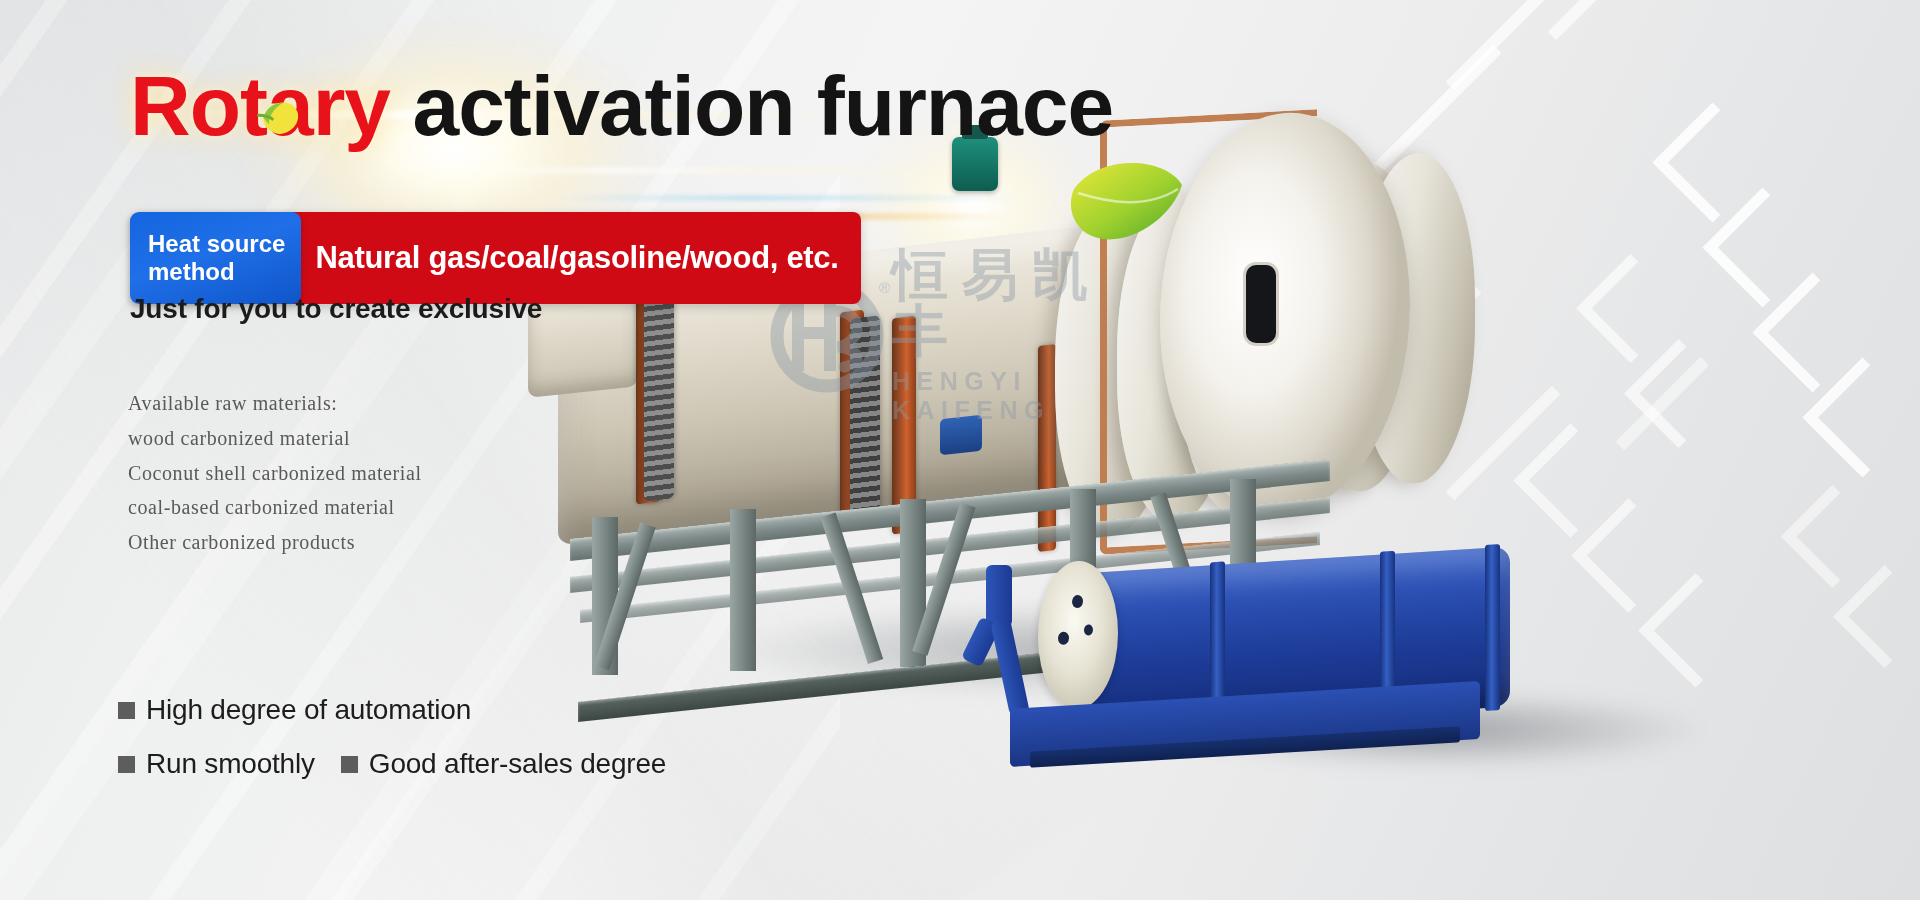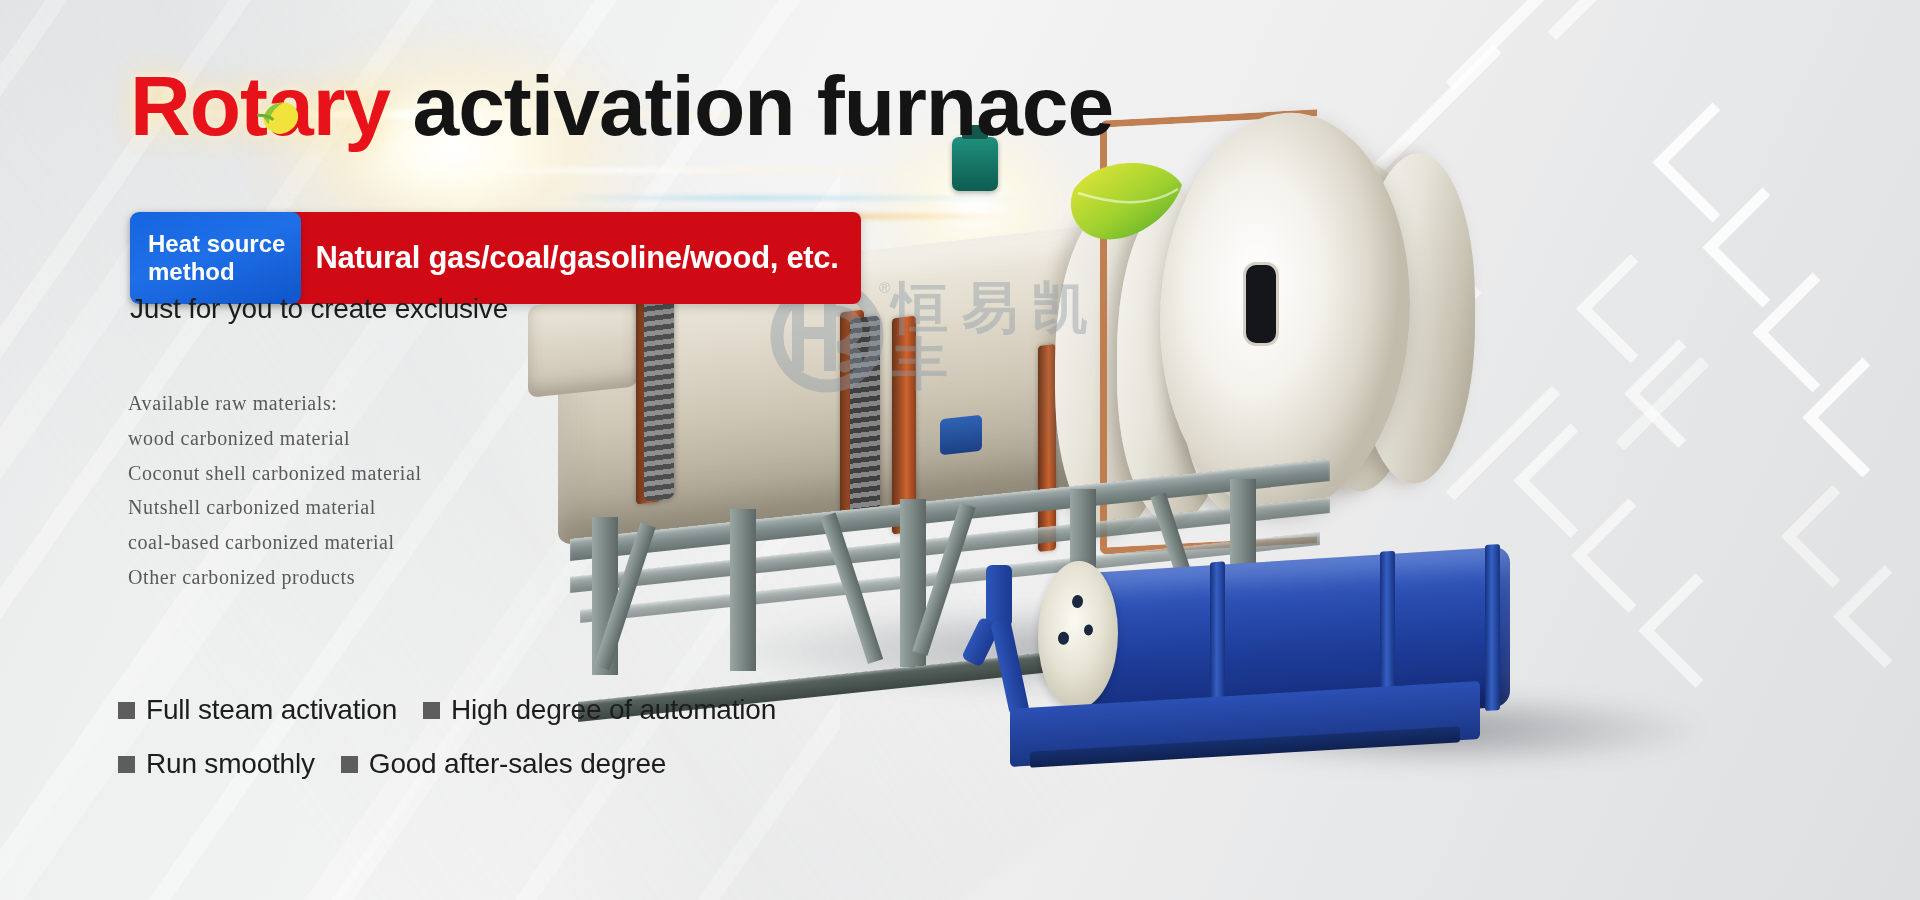--- a/index.html
+++ b/index.html
@@ -127,21 +127,21 @@
     display:flex;flex-direction:column;justify-content:center;
     box-shadow:0 2px 6px rgba(0,0,0,.22);
   }
   .badge-blue span{
     color:#fff;font-size:24px;font-weight:700;line-height:1.14;white-space:nowrap;
   }
 
   
   .tagline{
     position:absolute;left:130px;top:292px;
-    font-size:28px;font-weight:400;color:#1b1b1b;line-height:1.22;letter-spacing:-.2px;
+    font-size:28px;font-weight:700;color:#1b1b1b;line-height:1.22;letter-spacing:-.2px;
   }
 
   
   .materials{
     position:absolute;left:128px;top:386px;
     font-family:"Liberation Serif", serif;
     font-size:20px;color:#59595b;line-height:1.74;letter-spacing:.6px;
   }
   .materials div{white-space:nowrap;}
 
@@ -409,20 +409,21 @@
     <div class="wm-mark">
       <svg width="118" height="118" viewBox="0 0 118 118" aria-hidden="true">
         <circle cx="59" cy="59" r="50" fill="none" stroke="#8d9aa6" stroke-width="13"></circle>
         <path d="M30 30 L30 88 M30 56 L62 56 M62 30 L62 88" fill="none" stroke="#8d9aa6" stroke-width="12" stroke-linecap="square"></path>
         <path d="M66 34 C96 34 96 64 70 70 C92 72 96 86 76 90" fill="none" stroke="#8d9aa6" stroke-width="11" stroke-linecap="round"></path>
       </svg>
       <span class="wm-r">®</span>
     </div>
     <div class="wm-text">
       <div class="wm-cn">恒易凯丰</div>
+      <div class="wm-en">HENGYI KAIFENG</div>
     </div>
   </div>
 
   <div class="headline">
     <span class="accent">Rotary</span><span class="rest"> activation furnace</span>
     <div class="leaf">
       <svg width="44" height="40" viewBox="0 0 44 40" aria-hidden="true">
         <path d="M6 14 C14 0 38 2 40 18 C41 32 22 40 12 32 C5 26 4 20 6 14 Z" fill="#f2e33c"></path>
         <path d="M6 14 C12 5 22 3 29 6 C20 8 12 13 9 22 Z" fill="#8cc63f"></path>
         <path d="M2 10 C8 12 12 14 14 18" stroke="#6fae2e" stroke-width="3" fill="none" stroke-linecap="round"></path>
@@ -454,31 +455,26 @@
   </div>
 
   <div class="tagline">
     <div>Just for you to create exclusive</div>
   </div>
 
   <div class="materials">
     <div>Available raw materials:</div>
     <div>wood carbonized material</div>
     <div>Coconut shell carbonized material</div>
-    <div>Nutshell carbonized material</div>
     <div>coal-based carbonized material</div>
     <div>Other carbonized products</div>
   </div>
 
   <div class="features">
     <div class="feat-row">
-      <div class="feat">
-        <span class="feat-dot"></span>
-        <span class="feat-label">Full steam activation</span>
-      </div>
       <div class="feat">
         <span class="feat-dot"></span>
         <span class="feat-label">High degree of automation</span>
       </div>
     </div>
     <div class="feat-row">
       <div class="feat">
         <span class="feat-dot"></span>
         <span class="feat-label">Run smoothly</span>
       </div>

